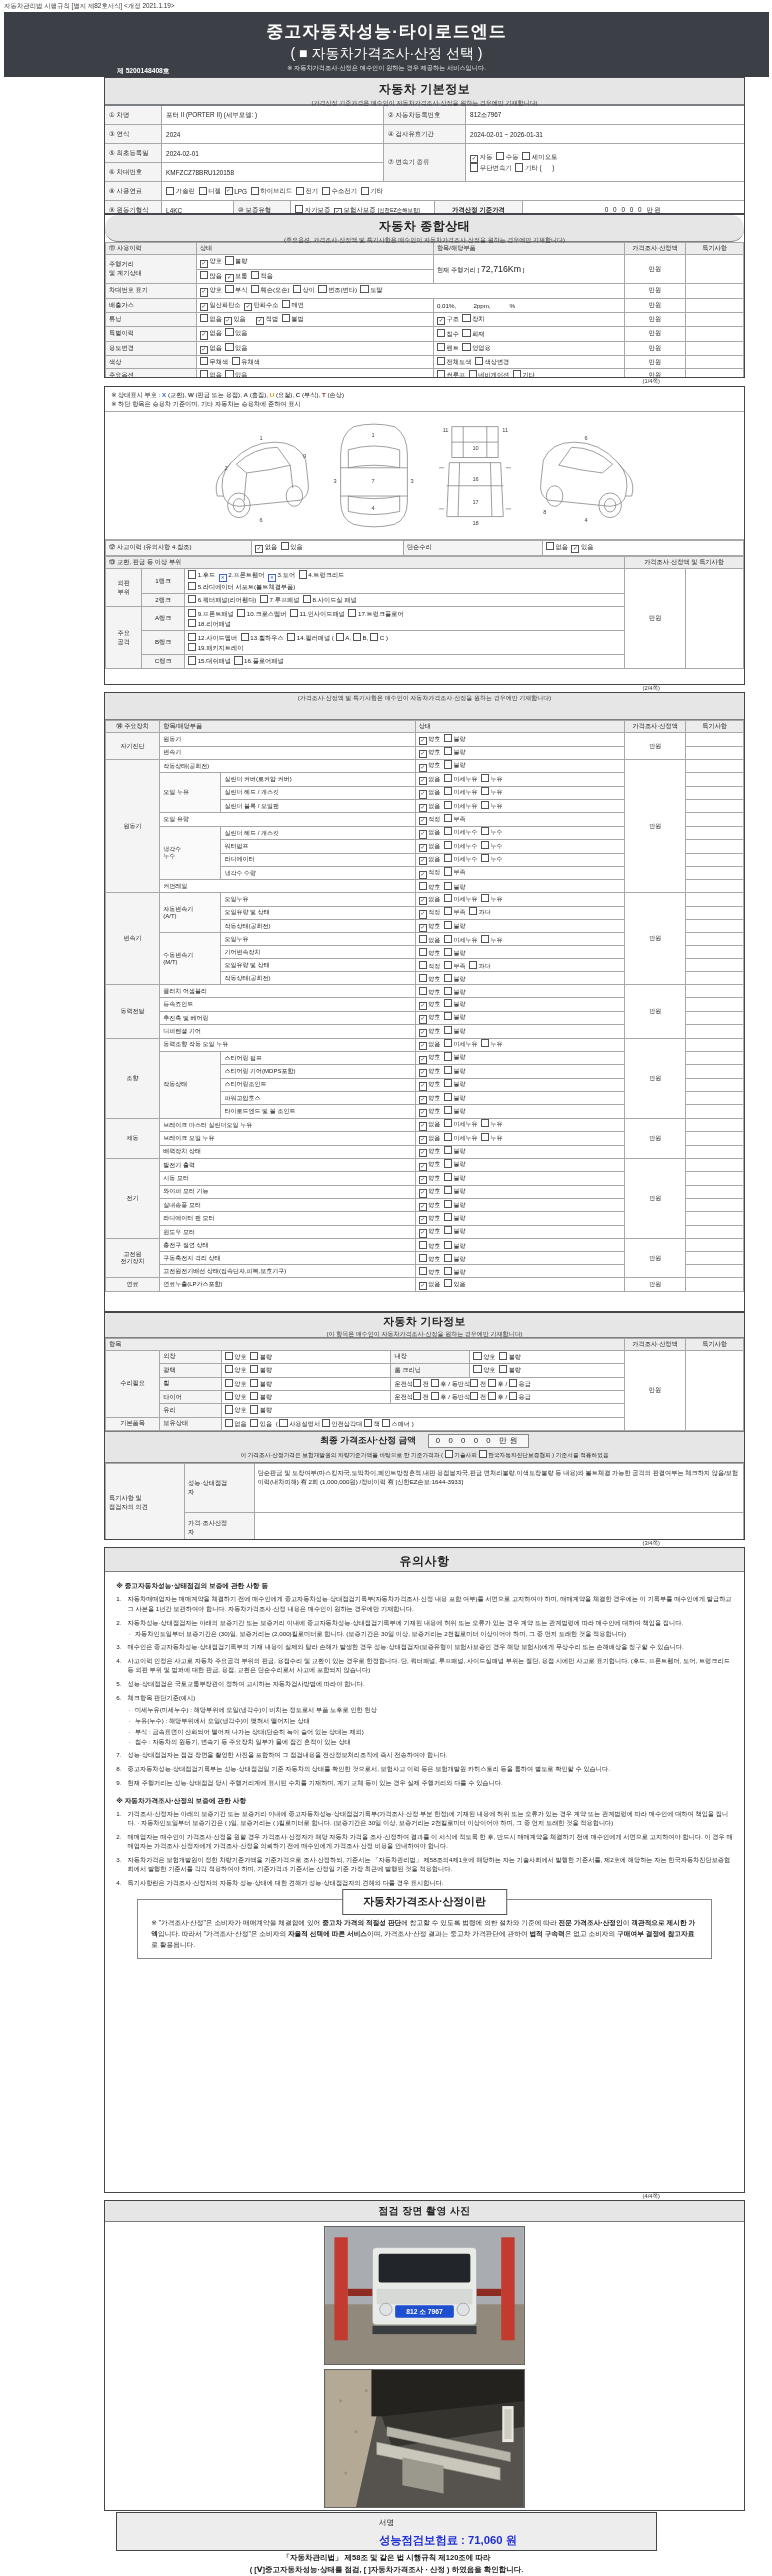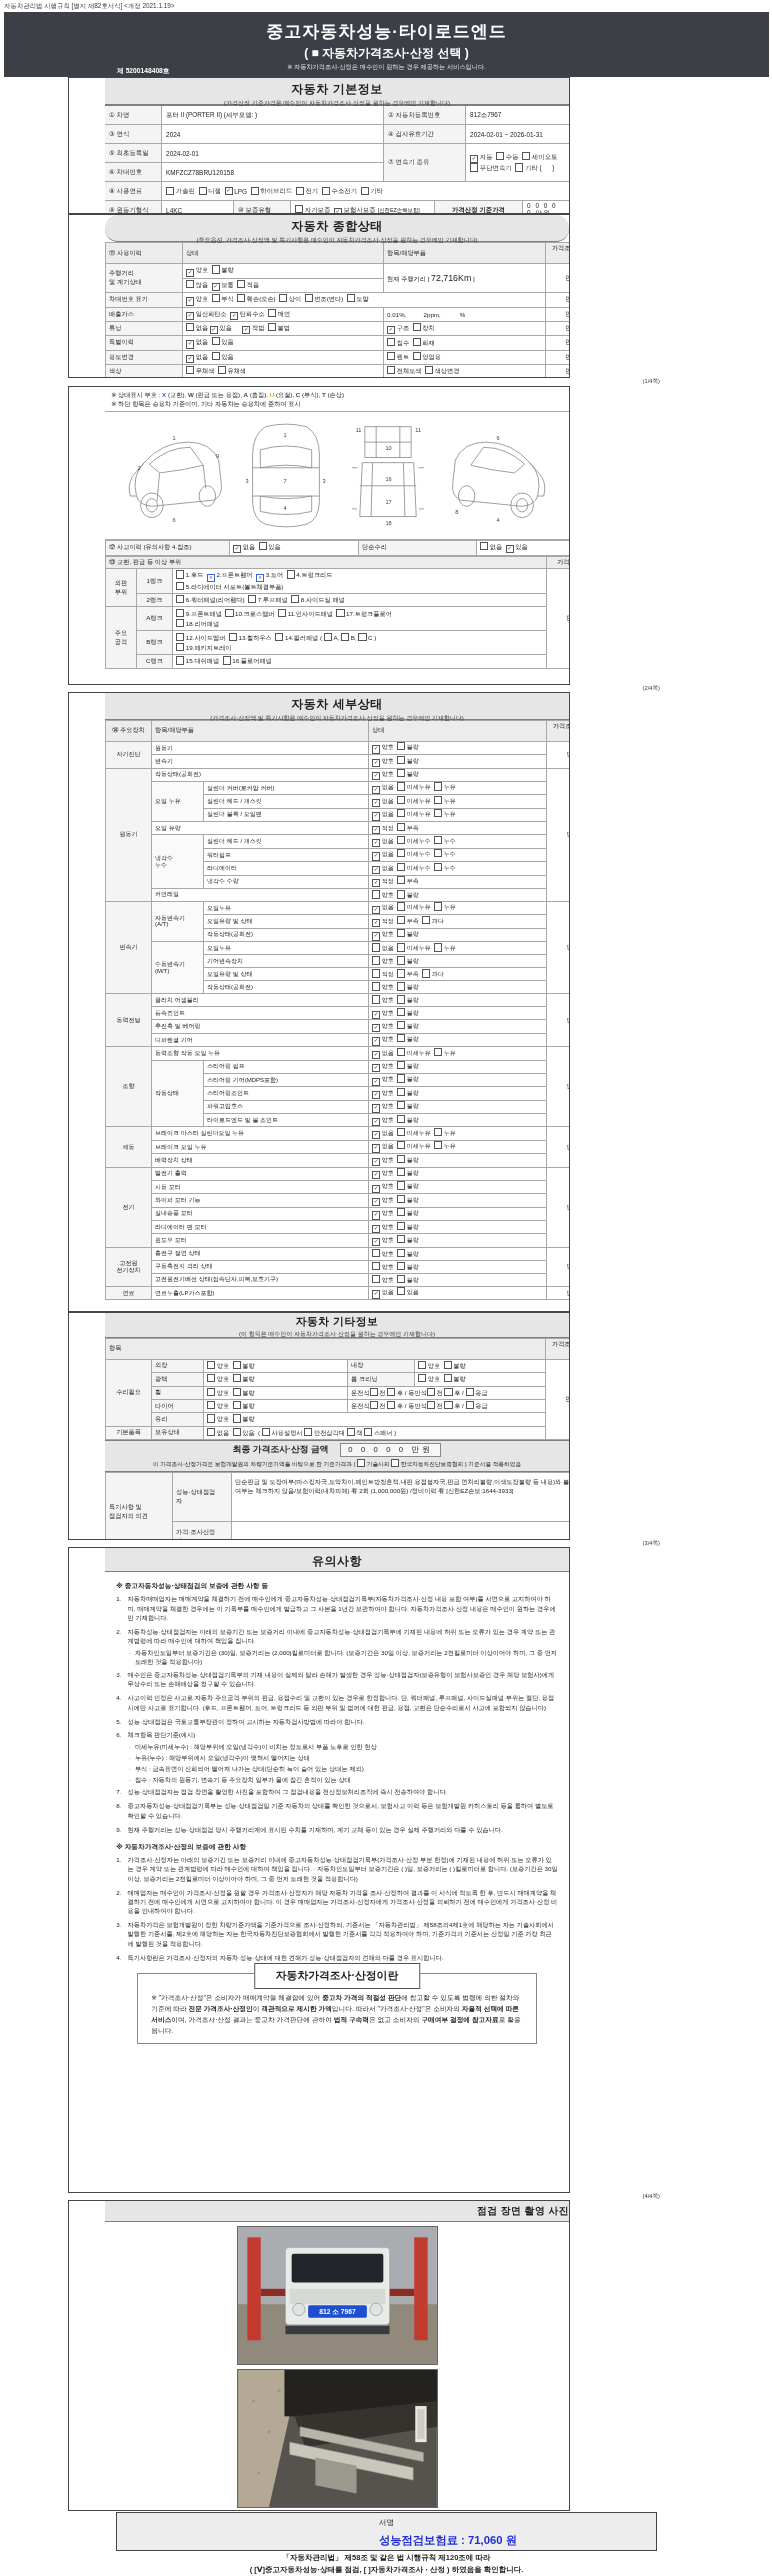--- a/index.html
+++ b/index.html
@@ -1,25 +1,25 @@
 <!DOCTYPE html>
 <html style="font-size:8.2px"><head>
 <meta charset="utf-8">
 <style>
   html,body{margin:0;padding:0;background:#fff;width:773px;height:2576px;overflow:hidden;
     font-family:"Liberation Sans","DejaVu Sans",sans-serif;color:#222;}
   .refline{height:12.4px;line-height:11.3px;font-size:6.4px;color:#333;padding-left:4.1px;}
   
   .darkbar{position:relative;height:65px;margin:0 4.1px;background:#3c4046;color:#fff;text-align:center;}
   .darkbar .t1{padding-top:7.2px;font-size:17px;font-weight:bold;letter-spacing:1px;}
-  .darkbar .t2{font-size:12px;font-weight:bold;margin-top:2.1px;}
+  .darkbar .t2{font-size:14px;font-weight:normal;margin-top:2.1px;}
   .darkbar .t3{font-size:6.2px;color:#e3e3e3;margin-top:1.5px;}
   .darkbar .docno{position:absolute;left:113px;bottom:1.5px;font-size:6.7px;font-weight:bold;color:#fff;}
   
-  .sect{width:502px;margin:0 auto 0 68px;border:1.5px solid #43464b;box-sizing:border-box;background:#fff;overflow:hidden;padding-left:36px;}
+  .sect{width:641px;margin:0 auto 0 104px;border:1.5px solid #43464b;box-sizing:border-box;background:#fff;overflow:hidden;}
   .band{background:#e6e6e6;border-bottom:1px solid #7b7e83;text-align:center;}
   .band .bt{font-size:12px;font-weight:bold;padding-top:3.1px;letter-spacing:0.5px;}
   .band .bn{font-size:6px;color:#333;padding:1px 0 3.1px;}
   .marker{width:546px;margin:0 auto 0 114px;text-align:right;font-size:5.7px;color:#333;height:7.2px;line-height:6.7px;}
   table{border-collapse:collapse;width:100%;table-layout:fixed;}
   td,th{border:0.5px solid #a8a8a8;font-size:6.2px;padding:1px 3.1px;vertical-align:middle;box-sizing:border-box;}
   th{background:#ececec;font-weight:normal;text-align:left;}
   .lbl{background:#f4f4f4;}
   .ctr{text-align:center;}
   .checks{white-space:pre-wrap;}
@@ -371,21 +371,20 @@
       <td class="lbl ctr">C랭크</td>
       <td class="checks" style="height:13.4px;"><span class="cb"></span>15.대쉬패널  <span class="cb"></span>16.플로어패널</td>
     </tr>
   </tbody>
     </table>
 </div>
 <div class="marker">(2/4쪽)</div>
 
 <div class="sect" style="height:620px;">
   <div class="band" style="height:27px;box-sizing:border-box;">
-    <div class="bt">자동차 세부상태</div>
     <div class="bn">(가격조사·산정액 및 특기사항은 매수인이 자동차가격조사·산정을 원하는 경우에만 기재합니다)</div>
   </div>
   <table class="dt">
     <colgroup>
         <col style="width:46px">
         <col style="width:52px">
         <col style="width:165px">
         <col style="width:178px">
         <col style="width:52px">
         <col style="width:49px">
@@ -812,21 +811,21 @@
       </div>
     <div class="aboutbox">
       <div class="abt">자동차가격조사·산정이란</div>
       <div id="about-segs"><span>※ "가격조사·산정"은 소비자가 매매계약을 체결함에 있어 </span><span class="seg-b">중고차 가격의 적절성 판단</span><span>에 참고할 수 있도록 법령에 의한 절차와 기준에 따라 </span><span class="seg-b">전문 가격조사·산정인</span><span>이 </span><span class="seg-b">객관적으로 제시한 가액</span><span>입니다. 따라서 "가격조사·산정"은 소비자의 </span><span class="seg-b">자율적 선택에 따른 서비스</span><span>이며, 가격조사·산정 결과는 중고차 가격판단에 관하여 </span><span class="seg-b">법적 구속력</span><span>은 없고 소비자의 </span><span class="seg-b">구매여부 결정에 참고자료</span><span>로 활용됩니다.</span></div>
     </div>
   </div>
 </div>
 <div class="marker">(4/4쪽)</div>
 
 <div class="sect" style="height:311px;">
-  <div class="band" style="height:20.6px;box-sizing:border-box;text-align:right;">
+  <div class="band" style="height:20.6px;box-sizing:border-box;">
     <div class="bt" style="font-size:9.8px;padding-top:4.1px;">점검 장면 촬영 사진</div>
   </div>
   <div class="photos-body">
     <div class="photo">
       <svg width="199" height="137" viewBox="0 0 386 266">
         <rect width="386" height="266" fill="#a9adb1"></rect>
         <rect y="150" width="386" height="116" fill="#90897c"></rect>
         <rect x="18" y="20" width="26" height="200" fill="#c23b2e"></rect>
         <rect x="342" y="20" width="26" height="200" fill="#c23b2e"></rect>
         <rect x="44" y="120" width="80" height="14" fill="#8f2c22"></rect>

